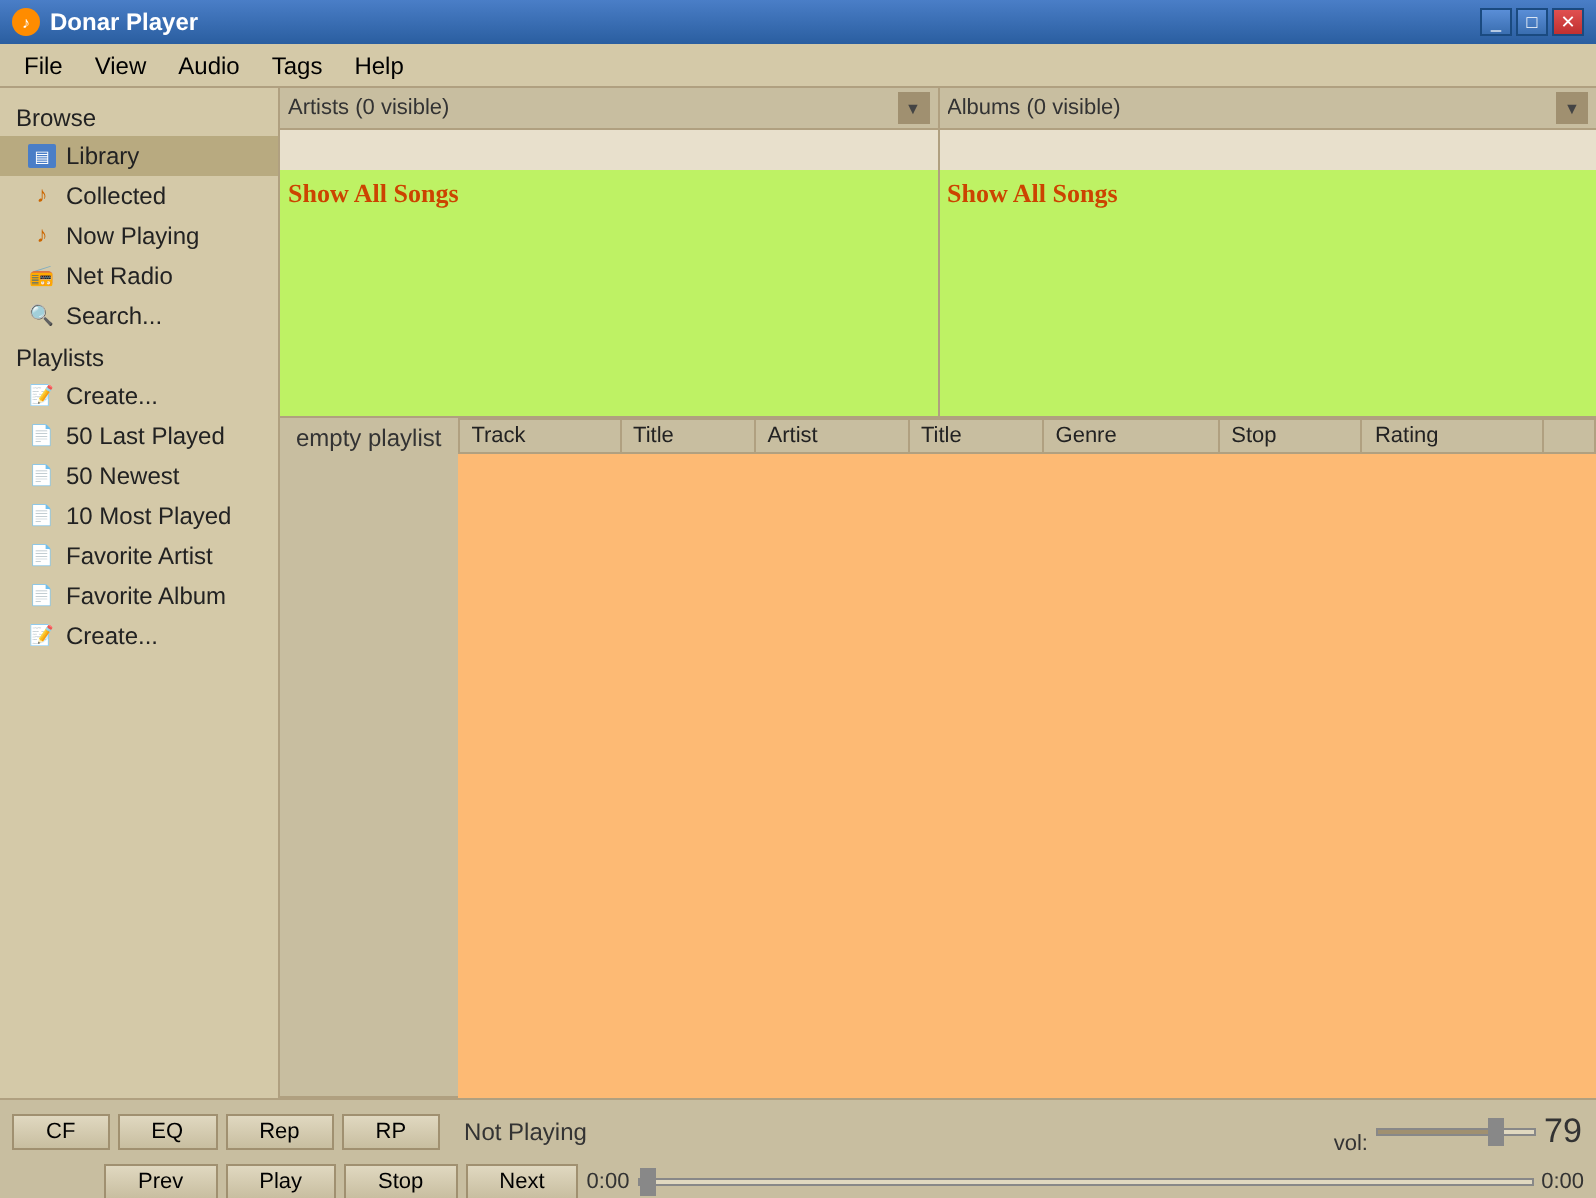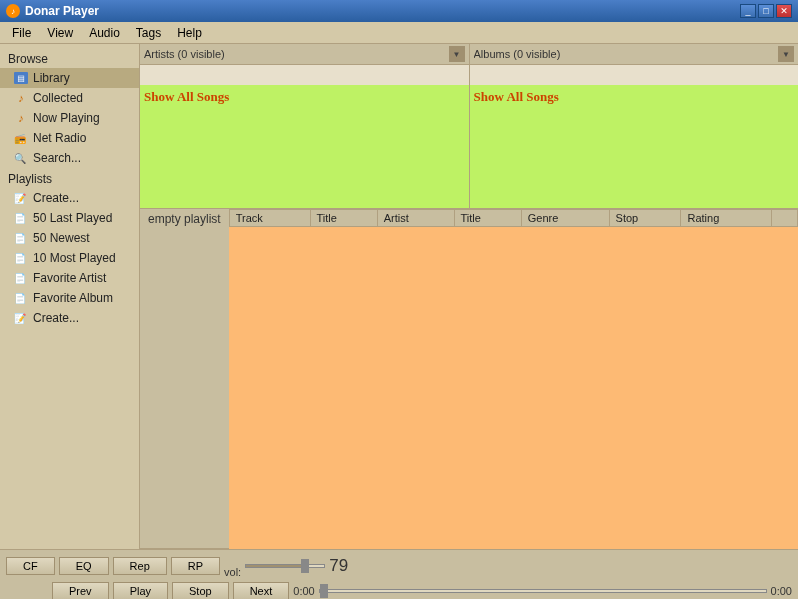--- a/index.html
+++ b/index.html
@@ -495,20 +495,21 @@
     </div>
   </div>
 </div>
 
 <div class="bottom-bar">
   <div class="controls-row1">
     <button class="ctrl-btn">CF</button>
     <button class="ctrl-btn">EQ</button>
     <button class="ctrl-btn">Rep</button>
     <button class="ctrl-btn">RP</button>
+    <span class="now-playing">Not Playing</span>
     <span class="vol-label">vol:</span>
     <input type="range" class="vol-slider" min="0" max="100" value="79" style="">
     <span class="vol-value">79</span>
   </div>
   <div class="controls-row2">
     <button class="ctrl-btn">Prev</button>
     <button class="ctrl-btn">Play</button>
     <button class="ctrl-btn">Stop</button>
     <button class="ctrl-btn">Next</button>
     <span class="time-label">0:00</span>

